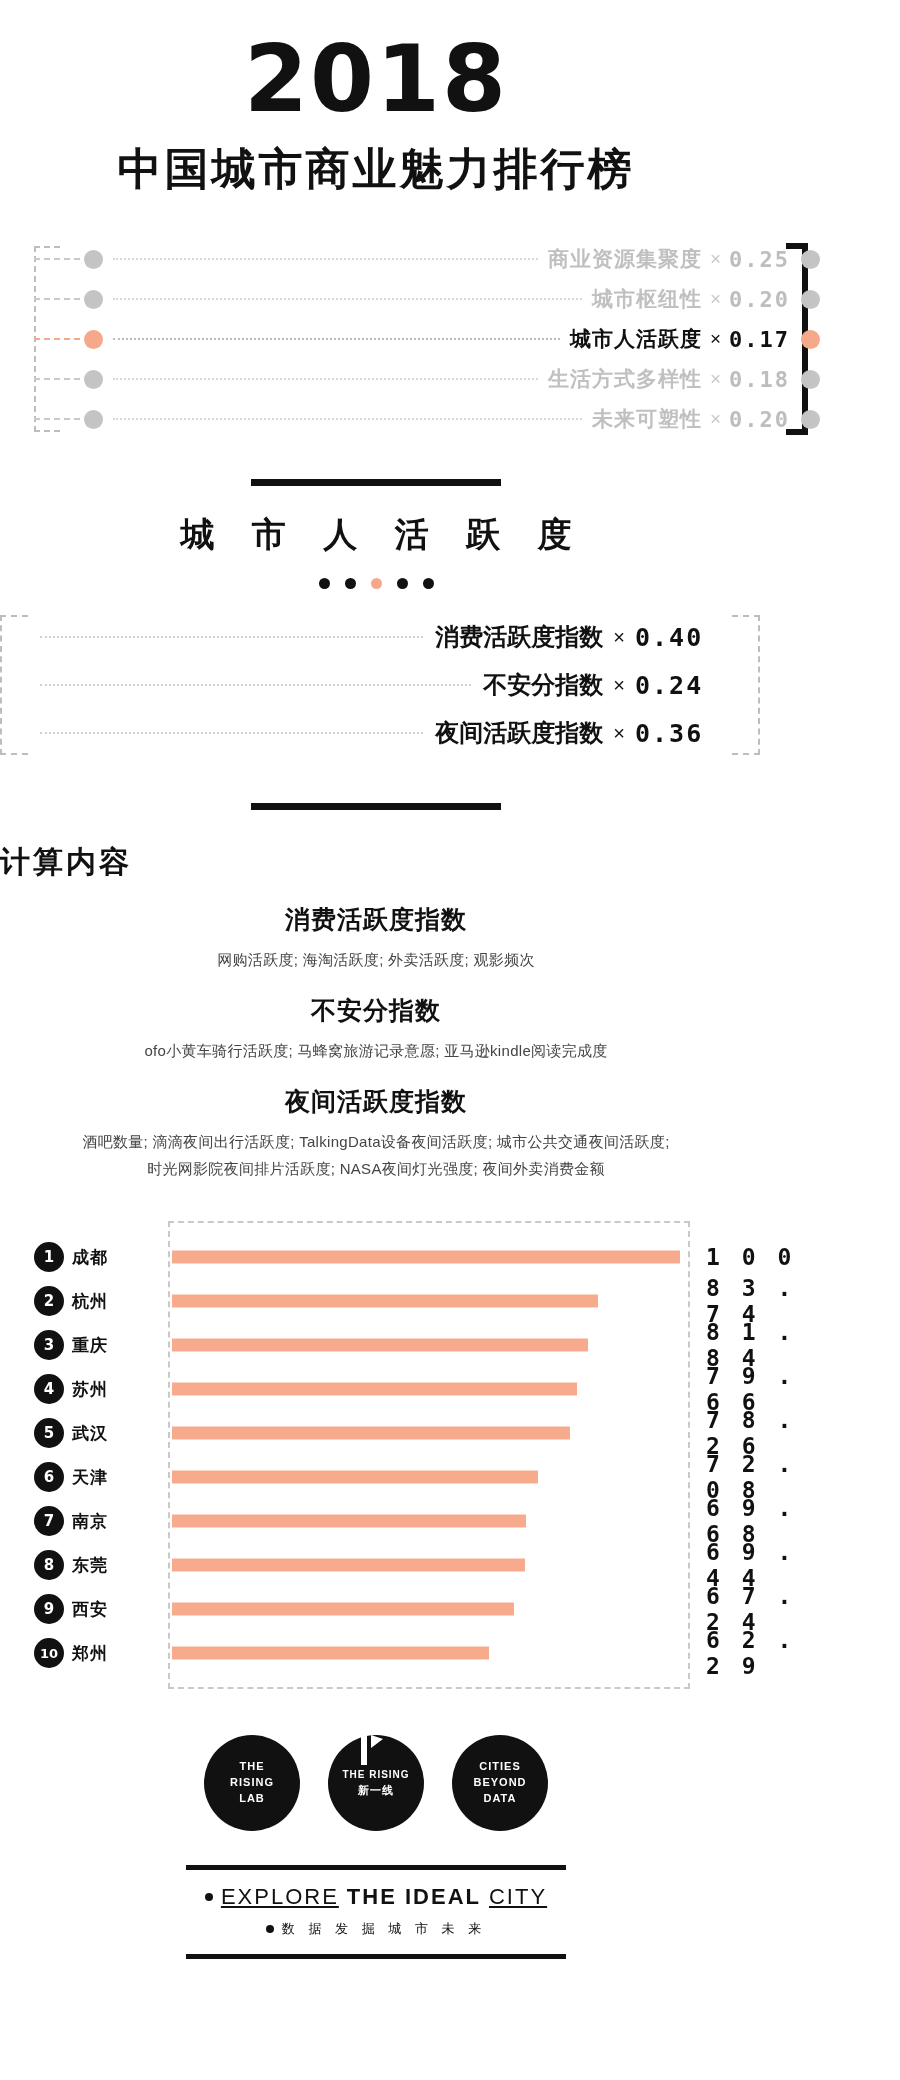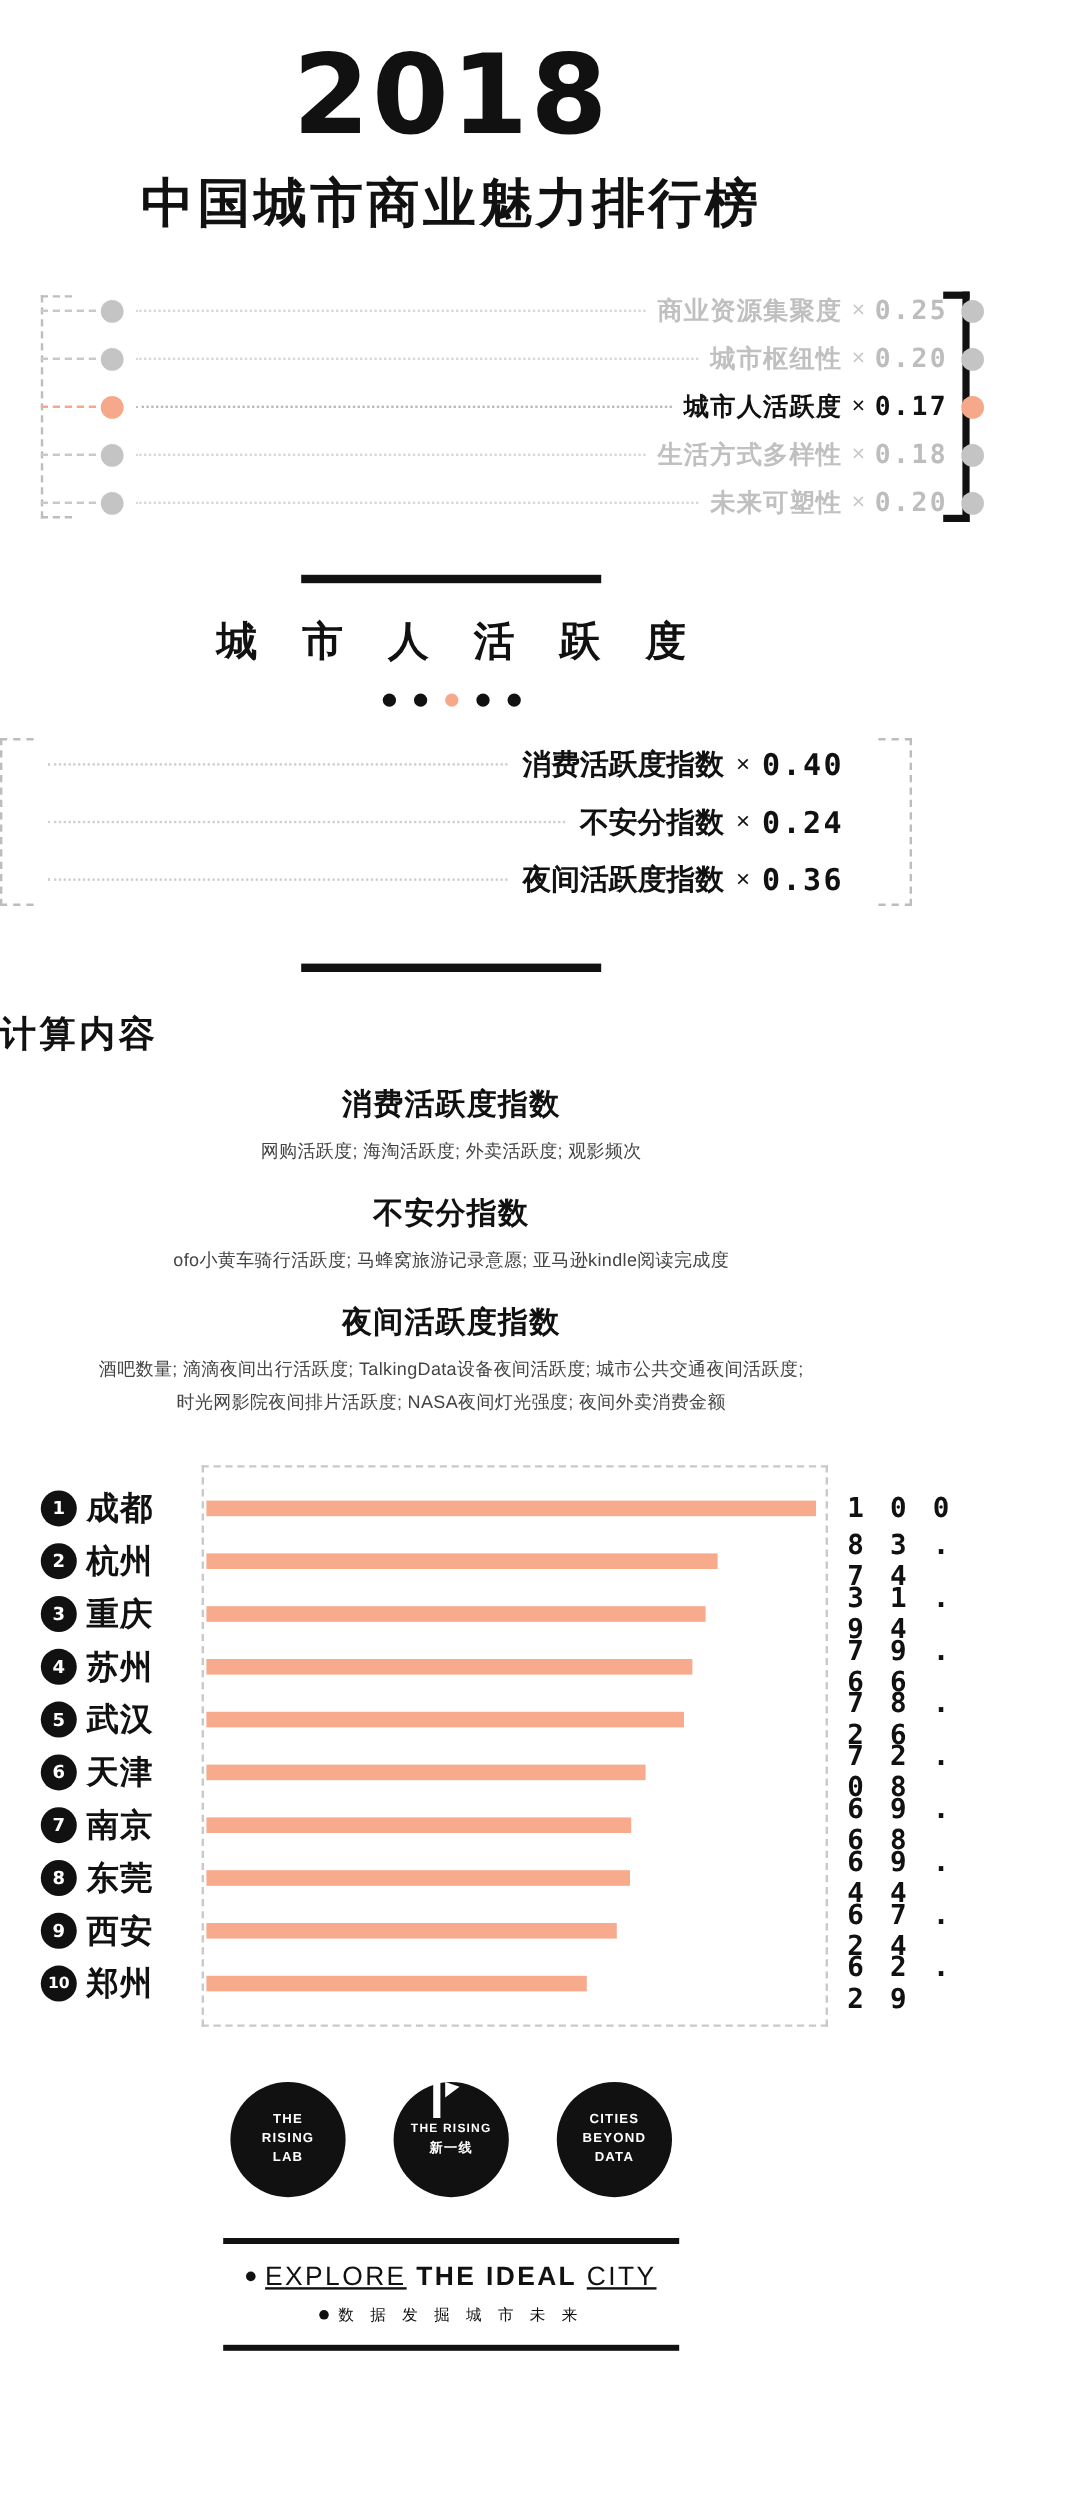--- a/index.html
+++ b/index.html
@@ -248,21 +248,21 @@
     width: 30px; height: 30px; border-radius: 50%;
     background: #111; color: #fff;
     font-size: 15px; font-weight: 700;
     display: flex; align-items: center; justify-content: center;
     margin-left: 34px;
     flex: 0 0 auto;
     font-family: "DejaVu Sans", sans-serif;
   }
   .brank.wide { font-size: 13px; }
   .bcity {
-    font-size: 27px;
+    font-size: 17px;
     font-weight: 800;
     letter-spacing: 1px;
     margin-left: 8px;
     width: 90px;
     flex: 0 0 auto;
   }
   .btrack {
     flex: 1 1 auto;
     position: relative;
     height: 44px;
@@ -285,21 +285,21 @@
     font-family: "DejaVu Sans Mono", monospace;
     letter-spacing: 4px;
     text-align: left;
     padding-left: 6px;
   }
 
   
   .badges {
     display: flex;
     justify-content: center;
-    gap: 40px;
+    gap: 28px;
     margin-top: 46px;
   }
   .badge {
     width: 96px; height: 96px; border-radius: 50%;
     background: #111; color: #fff;
     display: flex; flex-direction: column;
     align-items: center; justify-content: center;
     font-size: 11px; font-weight: 700;
     letter-spacing: 1px;
     line-height: 1.45;
@@ -493,21 +493,21 @@
           </div>
         <div class="bval">8 3 . 7 4</div>
       </div>
 
       <div class="brow">
         <div class="brank">3</div>
         <div class="bcity">重庆</div>
         <div class="btrack">
             <div class="bbar" style="width: 79.4818%; background: rgb(247, 171, 140);"></div>
           </div>
-        <div class="bval">3 1 . 9 4</div>
+        <div class="bval">8 1 . 8 4</div>
       </div>
 
       <div class="brow">
         <div class="brank">4</div>
         <div class="bcity">苏州</div>
         <div class="btrack">
             <div class="bbar" style="width: 77.2702%; background: rgb(247, 171, 140);"></div>
           </div>
         <div class="bval">7 9 . 6 6</div>
       </div>

